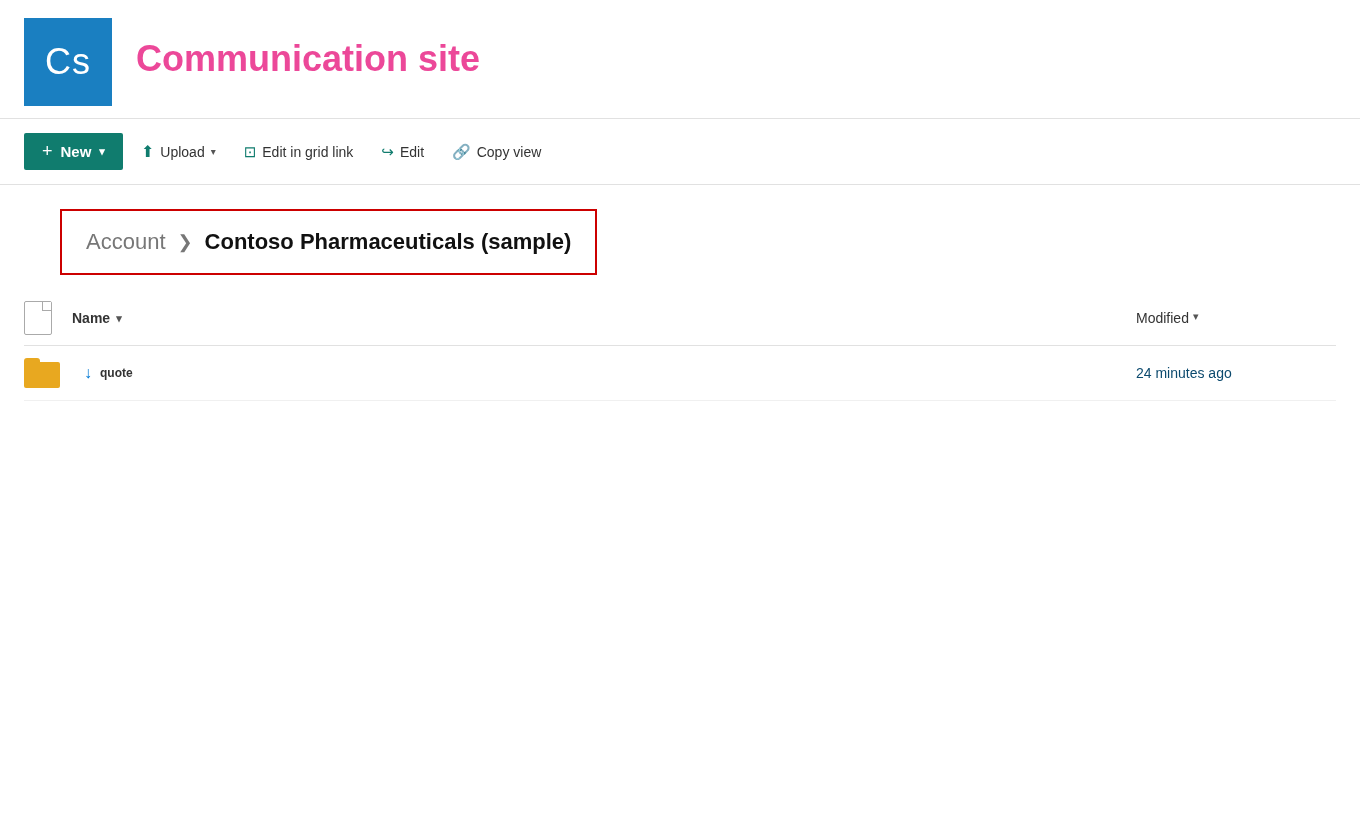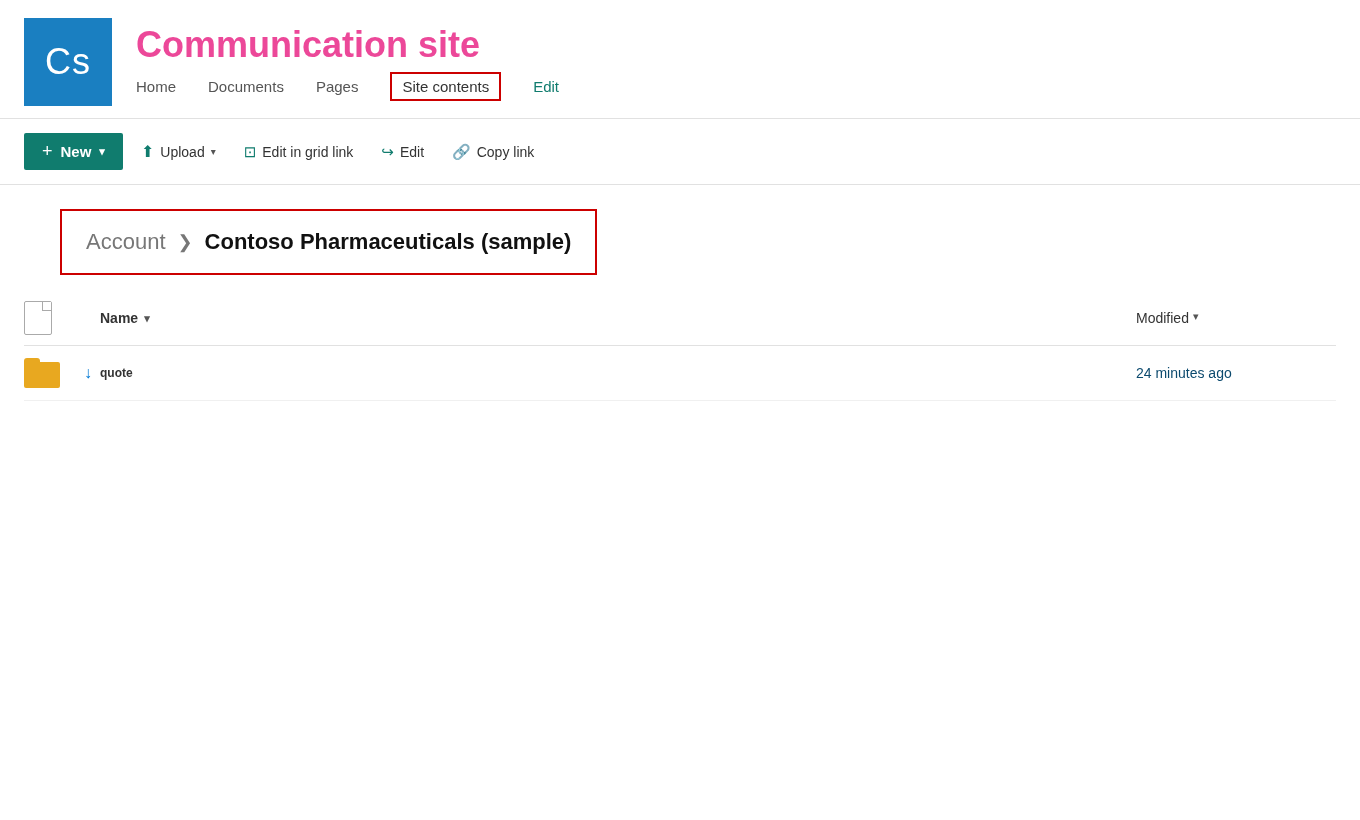--- a/index.html
+++ b/index.html
@@ -134,21 +134,21 @@
 
     
     .file-list {
       padding: 0 24px;
     }
     .file-list-header {
       display: flex;
       align-items: center;
       padding: 10px 0;
       border-bottom: 1px solid #e1e1e1;
-      gap: 28px;
+      gap: 0;
     }
     .col-icon { width: 48px; }
     .col-name { flex: 1; display: flex; align-items: center; gap: 6px; font-size: 14px; font-weight: 600; color: #333; }
     .col-modified { width: 200px; font-size: 14px; font-weight: 400; color: #333; display: flex; align-items: flex-start; gap: 4px; }
 
     .file-row {
       display: flex;
       align-items: center;
       padding: 12px 0;
       border-bottom: 1px solid #f0f0f0;
@@ -222,27 +222,20 @@
   </style>
 </head>
 <body>
 
 <div class="header">
   <div class="site-logo">
     <span>Cs</span>
   </div>
   <div class="header-text">
     <div class="site-title">Communication site</div>
-    <nav class="nav">
-      <a class="nav-item">Home</a>
-      <a class="nav-item">Documents</a>
-      <a class="nav-item">Pages</a>
-      <a class="nav-item active-nav">Site contents</a>
-      <a class="nav-item edit-nav">Edit</a>
-    </nav>
   </div>
 </div>
 
 <div class="toolbar">
   <button class="btn-new">
     <span style="font-size:18px;font-weight:300;">+</span>
     <span>New</span>
     <span class="chevron-down" style="color:white;font-size:11px;">▾</span>
   </button>
 
@@ -257,21 +250,21 @@
     <span>Edit in grid link</span>
   </button>
 
   <button class="toolbar-btn">
     <span class="toolbar-icon" style="font-size:15px;">↪</span>
     <span>Edit</span>
   </button>
 
   <button class="toolbar-btn">
     <span class="toolbar-icon" style="font-size:15px;">🔗</span>
-    <span>Copy link</span>
+    <span>Copy view</span>
   </button>
 </div>
 
 <div class="breadcrumb-section">
   <div class="breadcrumb-container">
     <span class="breadcrumb-parent">Account</span>
     <span class="breadcrumb-chevron">❯</span>
     <span class="breadcrumb-current">Contoso Pharmaceuticals (sample)</span>
   </div>
 </div>

